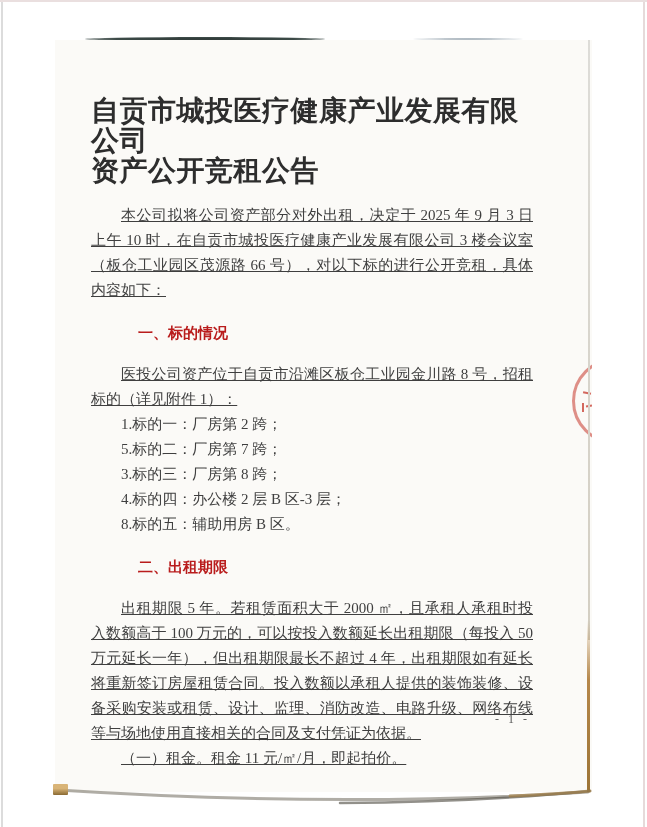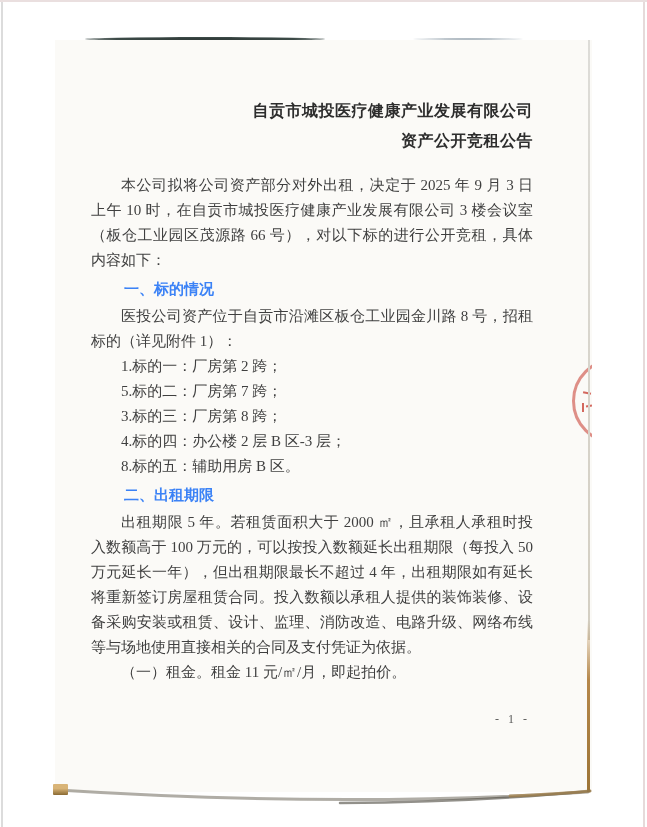--- a/index.html
+++ b/index.html
@@ -67,30 +67,30 @@
   
   .content {
     position:absolute; left:0; top:0;
     width:537px; box-sizing:border-box;
     padding: 56px 59px 0 36px;
     color:#3f3f3f;
   }
   .doc-title {
     font-family: "Liberation Sans", sans-serif;
     font-weight: bold;
-    font-size: 16px;
+    font-size: 28px;
     line-height: 30px;
-    text-align: right;
+    text-align: left;
     color: #2d2d2d;
     letter-spacing: 0.5px;
   }
   .body-text { margin-top: 17px; font-size: 15px; line-height: 25px; }
-  .para { margin:0; text-align: justify; text-indent: 2em; }
+  .para { margin:0; text-align: justify; text-indent: 2em; text-decoration: underline; }
   .heading {
-    margin:3px; text-indent: 2em; font-weight: bold; color:#3b82f6;
+    margin:17px; text-indent: 2em; font-weight: bold; color:#b91c1c;
     font-family: "Liberation Sans", sans-serif;
     font-size: 15px; line-height: 25px;
   }
   .list-item { margin:0; text-indent: 2em; }
 
   .page-number {
     position:absolute; left:495px; top:712px;
     font-size:12px; letter-spacing:3px; color:#5a5a5a;
   }
 </style>

